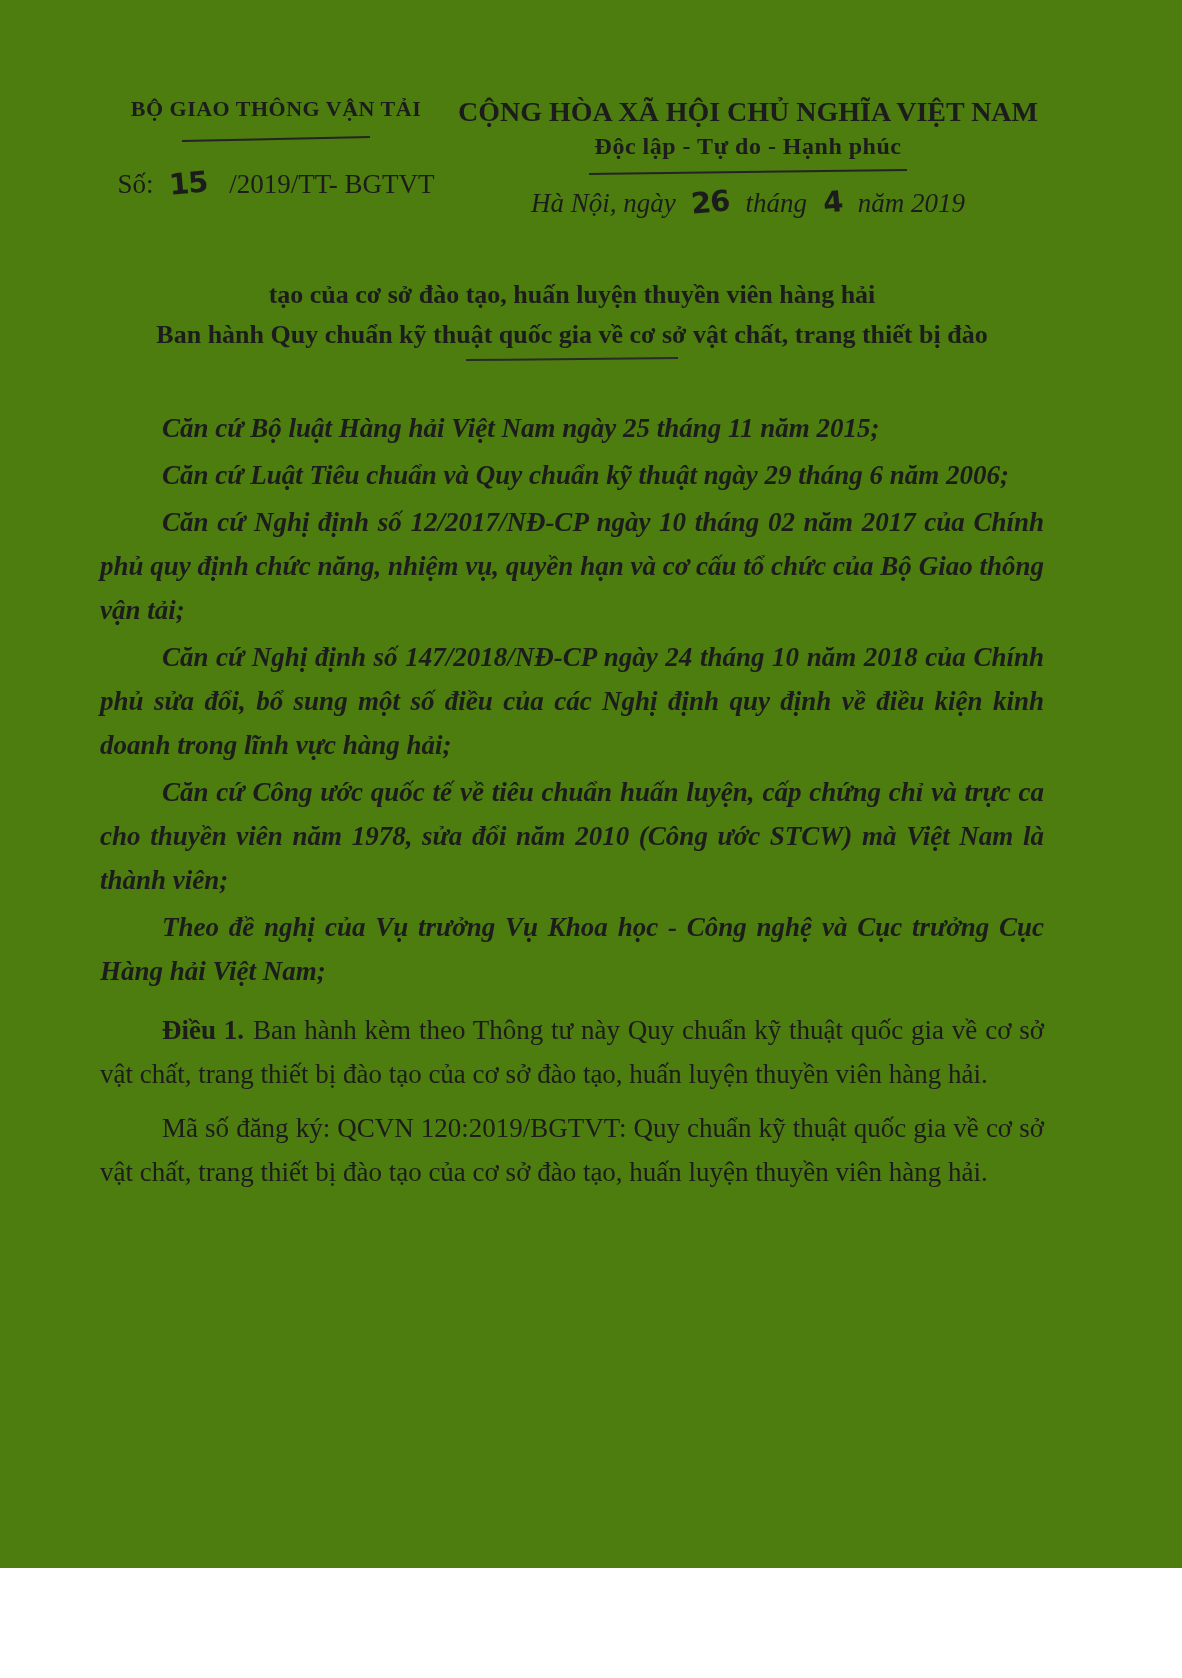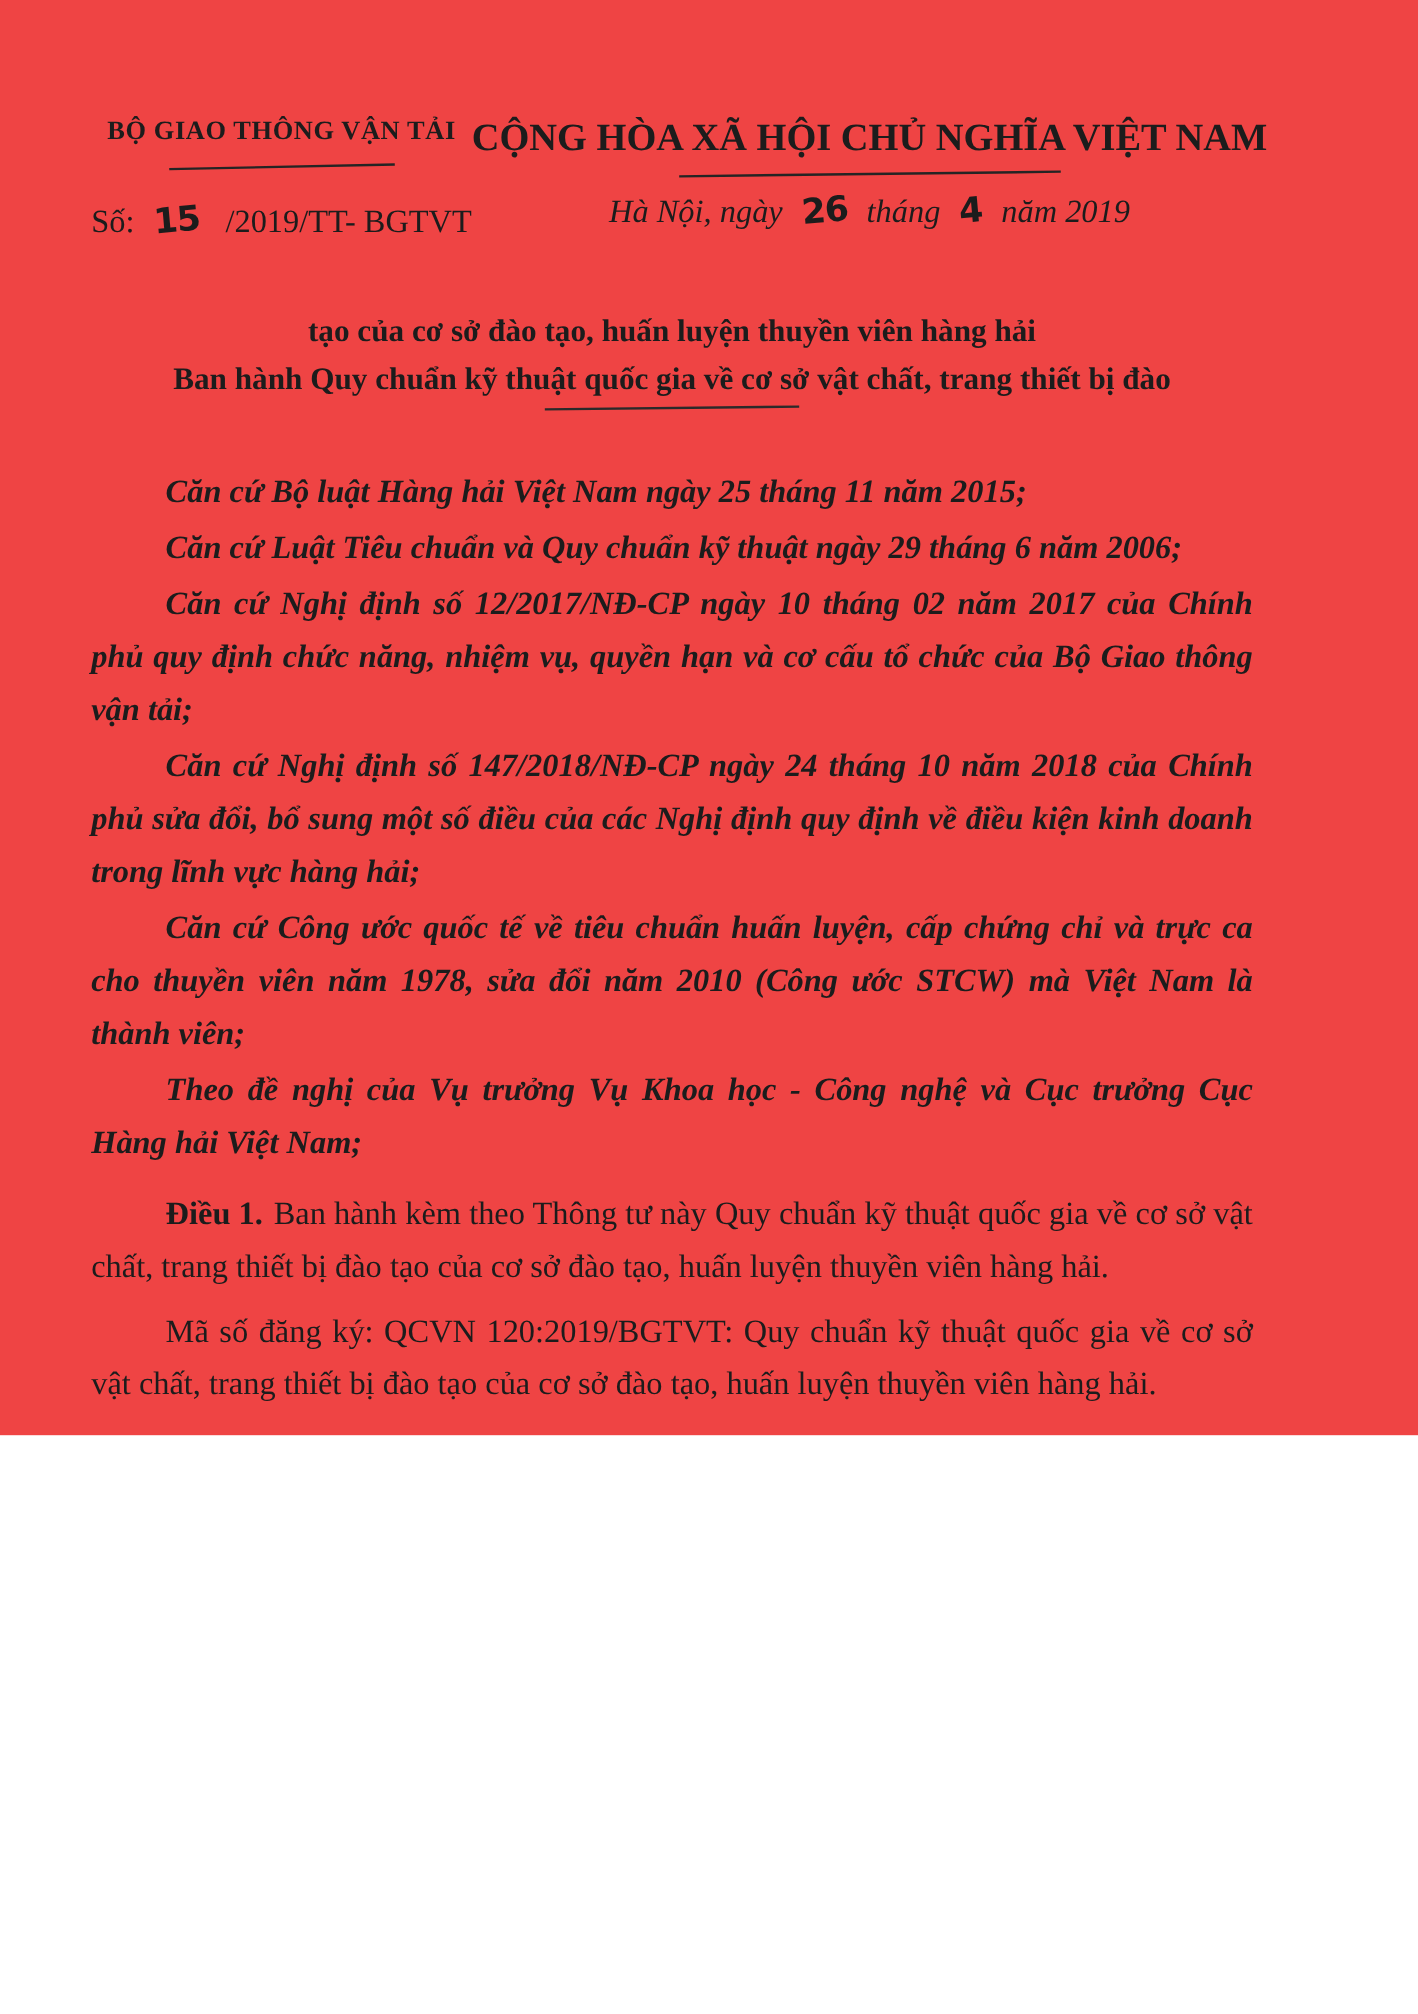--- a/index.html
+++ b/index.html
@@ -4,34 +4,34 @@
 <style>
   * { margin:0; padding:0; box-sizing:border-box; }
   html, body { width:1182px; height:1678px; }
   body {
     background:#ffffff;
     font-family:"Liberation Serif","DejaVu Serif",serif;
     color:#1c1c1c;
   }
   .page {
     position:relative;
-    width:1182px; height:1196px;
-    padding:96px 138px 0 76px;
+    width:1182px; height:1568px;
+    padding:96px 138px 0 100px;
     overflow:hidden;
-    background:#ef4444;
+    background:#4d7c0f;
   }
   
   .header { display:flex; align-items:flex-start; }
   .header-left { width:352px; text-align:center; }
   .org { font-weight:bold; font-size:22px; letter-spacing:0.5px; white-space:nowrap; }
   .org-rule { width:188px; border-bottom:2px solid #242424; margin:16px auto 0; transform:rotate(-1.2deg); }
   .doc-number { margin-top:26px; font-size:27px; white-space:nowrap; }
   .doc-number .rest { margin-left:6px; }
   .header-right { flex:1; text-align:center; }
-  .nation { font-weight:bold; font-size:32px; white-space:nowrap; }
+  .nation { font-weight:bold; font-size:28px; white-space:nowrap; }
   .motto { font-weight:bold; font-size:24px; margin-top:5px; letter-spacing:0.5px; white-space:nowrap; }
   .motto-rule { width:318px; border-bottom:2px solid #242424; margin:11px auto 0; transform:rotate(-0.7deg); }
   .dateline { font-style:italic; font-size:27px; margin-top:12px; white-space:nowrap; }
   .hand {
     font-family:"DejaVu Sans",sans-serif;
     font-weight:bold; font-style:normal;
     font-size:29px; display:inline-block;
     transform:rotate(-5deg);
     margin:0 9px;
     letter-spacing:-1px;
@@ -65,20 +65,21 @@
       <div class="org">BỘ GIAO THÔNG VẬN TẢI</div>
       <div class="org-rule"></div>
       <div class="doc-number">
         <span>Số:</span>
         <span class="hand">15</span>
         <span class="rest">/2019/TT- BGTVT</span>
       </div>
     </div>
     <div class="header-right">
       <div class="nation">CỘNG HÒA XÃ HỘI CHỦ NGHĨA VIỆT NAM</div>
+      <div class="motto">Độc lập - Tự do - Hạnh phúc</div>
       <div class="motto-rule"></div>
       <div class="dateline">
         <span>Hà Nội, ngày</span>
         <span class="hand">26</span>
         <span>tháng</span>
         <span class="hand">4</span>
         <span>năm 2019</span>
       </div>
     </div>
   </div>

